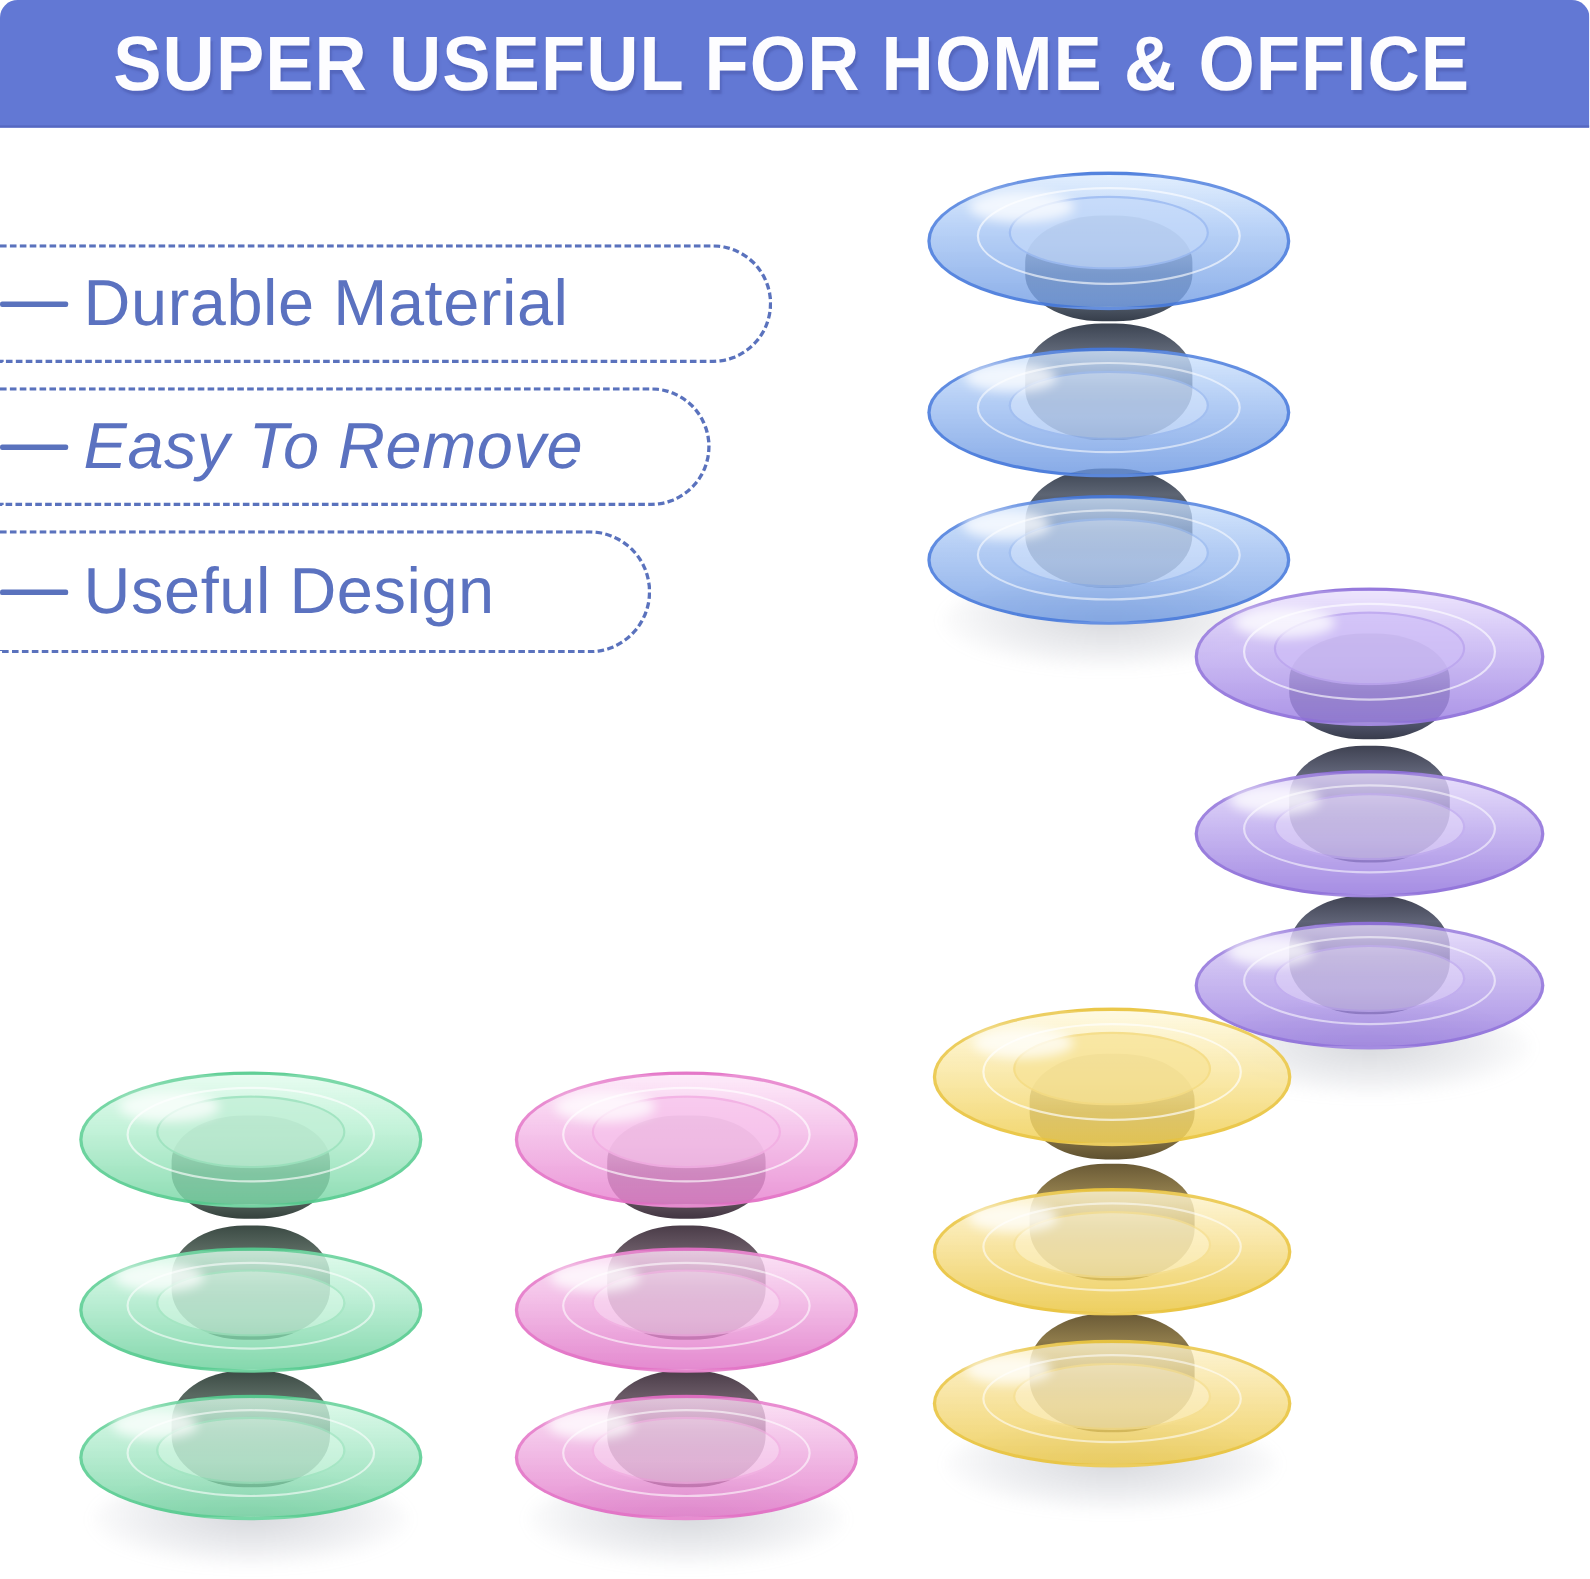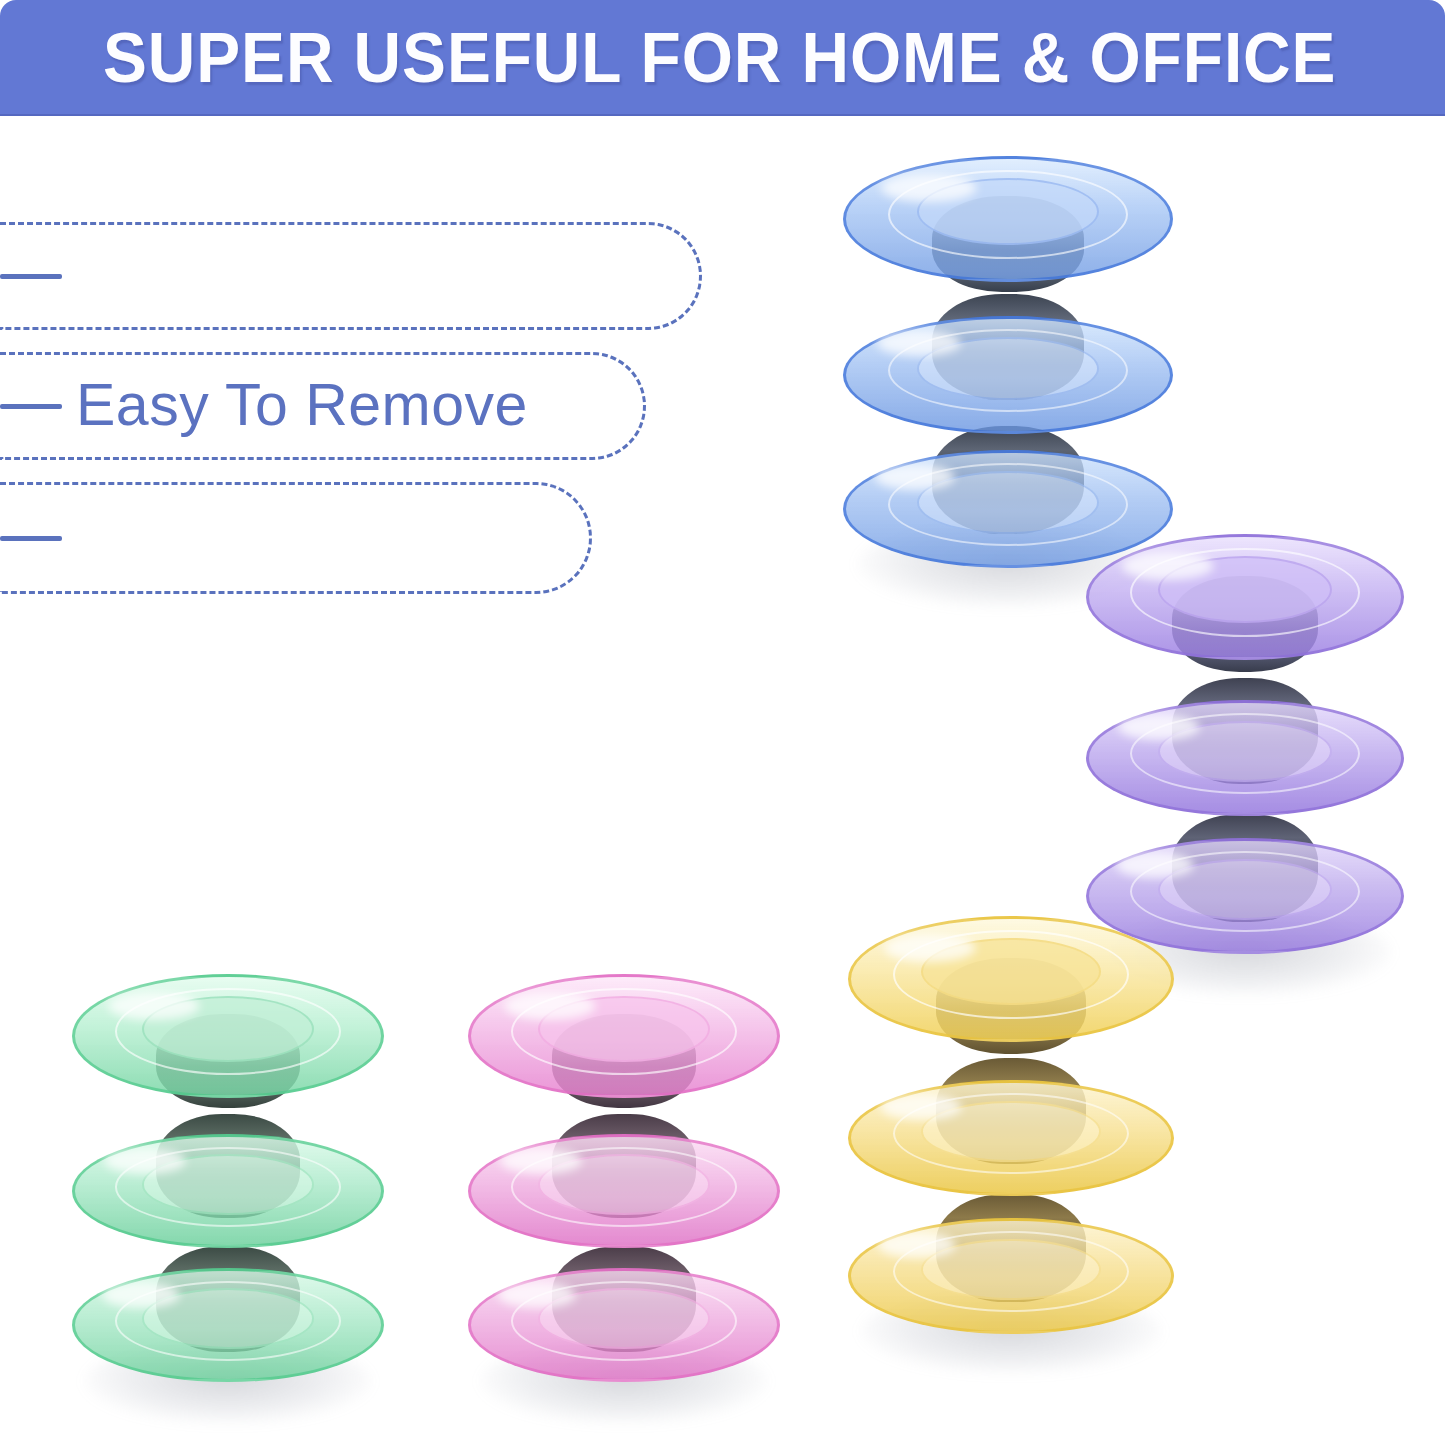--- a/index.html
+++ b/index.html
@@ -83,21 +83,21 @@
   .pill .ptext {
     color: #5b72c0;
     font-size: 59px;
     line-height: 1.05;
     font-weight: normal;
     white-space: nowrap;
     letter-spacing: 0.5px;
   }
 
   .pill-1 { width: 702px; height: 108px; margin-bottom: 22px; }
-  .pill-2 { width: 646px; height: 108px; margin-bottom: 22px; }
+  .pill-2 { width: 646px; height: 108px; margin-bottom: 22px; font-style: italic; }
   .pill-3 { width: 592px; height: 112px; margin-bottom: 20px; }
   .pill-4 { width: 472px; height: 126px; }
 
   
   .stack {
     position: absolute;
     
   }
   .puck {
     position: absolute;
@@ -162,29 +162,31 @@
 <div class="canvas">
 
   <div class="banner">
     <div class="banner-title">SUPER USEFUL FOR HOME &amp; OFFICE</div>
   </div>
 
   <div class="features">
 
     <div class="pill pill-1">
       <span class="dash"></span>
+      <span class="ptext">Durable Material</span>
     </div>
 
     <div class="pill pill-2">
       <span class="dash"></span>
       <span class="ptext">Easy To Remove</span>
     </div>
 
     <div class="pill pill-3">
       <span class="dash"></span>
+      <span class="ptext">Useful Design</span>
     </div>
 
 
   </div>
 
   <div>
 
     <div class="stack" style="left:843px; top:150px; width:330px; height:450px;">
 
       <div class="shadowpad" style="left:14px; top:372px; width:300px; height:86px;"></div>

